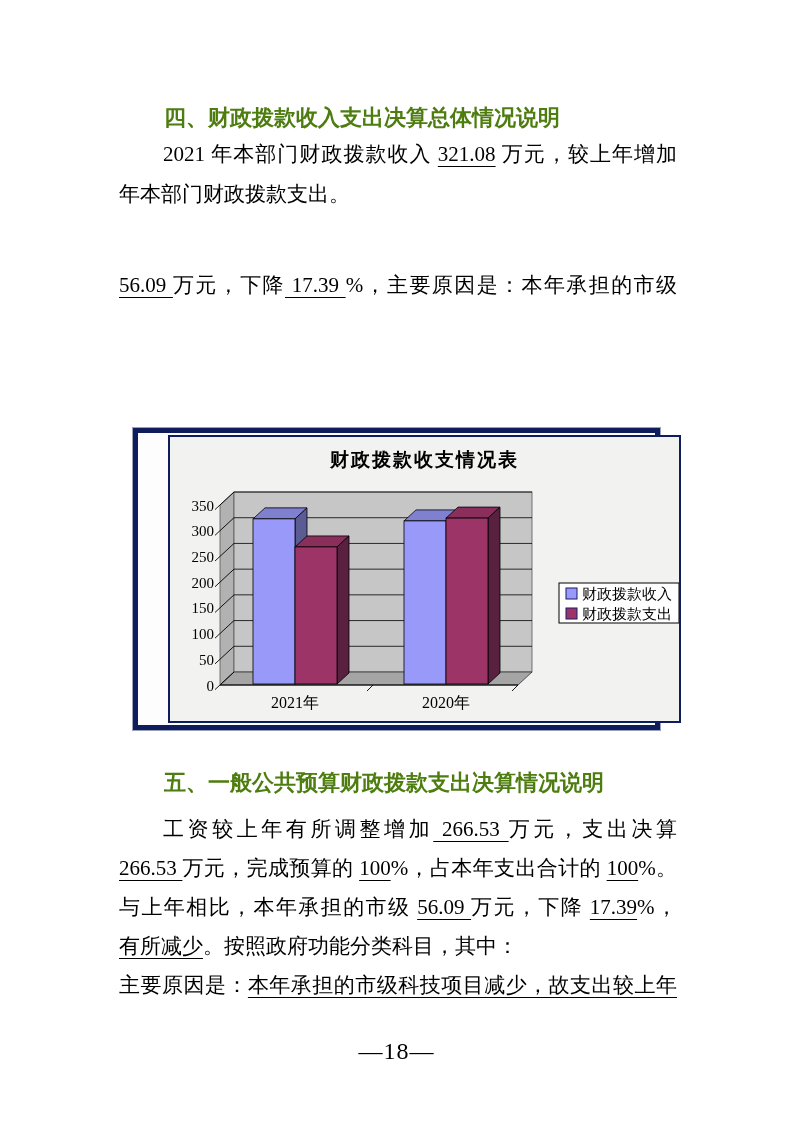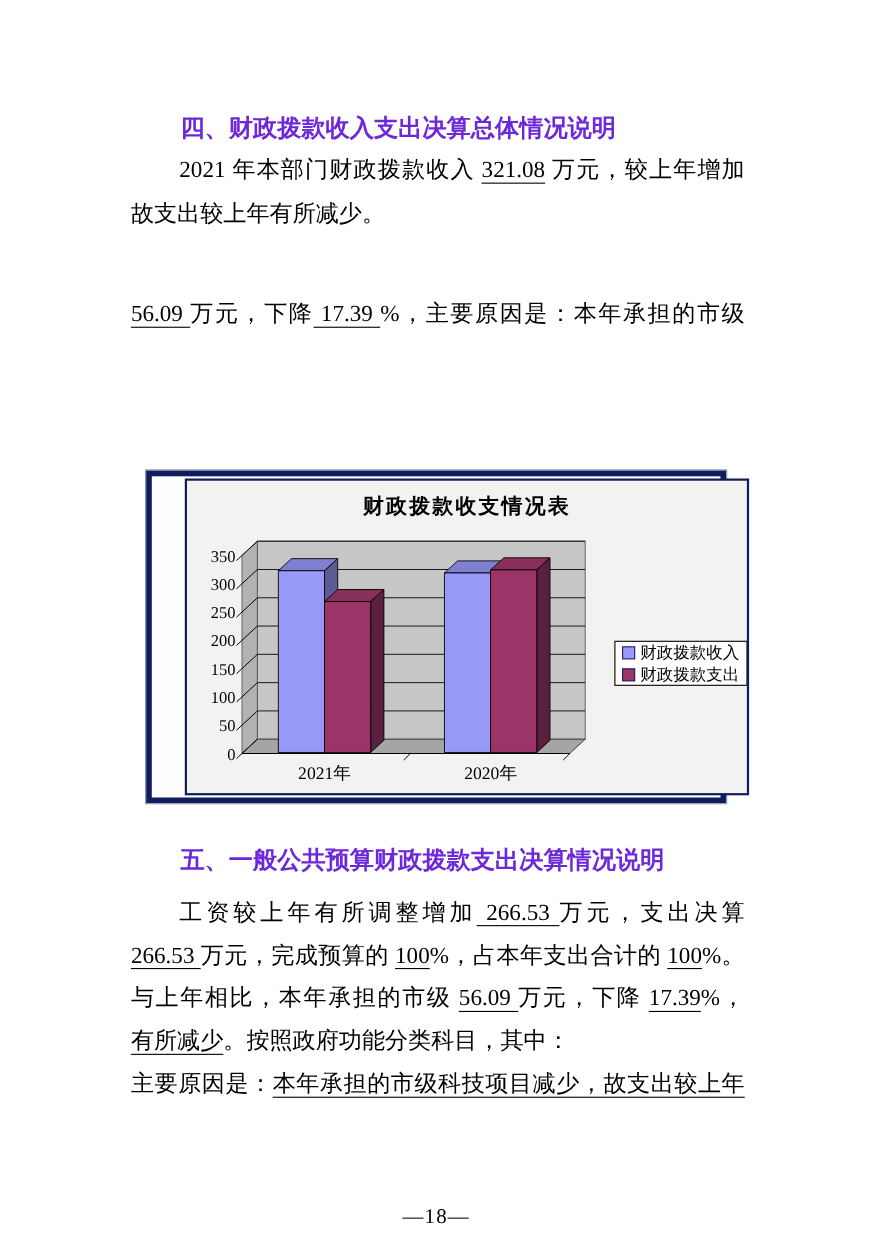--- a/index.html
+++ b/index.html
@@ -5,21 +5,21 @@
   html,body { margin:0; padding:0; background:#e8e8e8; }
   .page {
     position:relative; width:793px; height:1122px; margin:0 auto;
     background:#ffffff; overflow:hidden;
     font-family:"Liberation Serif","DejaVu Serif",serif; color:#000;
   }
   .doc-heading {
     position:absolute; left:119px; width:558px; margin:0;
     box-sizing:border-box; padding-left:45px;
     font-family:"DejaVu Sans","Liberation Sans",sans-serif;
-    font-size:22px; font-weight:bold; line-height:30px; color:#6d28d9;
+    font-size:22px; font-weight:bold; line-height:30px; color:#4d7c0f;
   }
   .para { position:absolute; left:119px; width:558px; font-size:21px; }
   .para .line {
     display:block; height:40px; line-height:40px;
     text-align:justify; text-align-last:left; word-break:keep-all;
   }
   .para.tight .line { height:39px; line-height:39px; }
   .para .line.just { text-align-last:justify; }
   .para .line.indent { text-indent:44px; }
   .para .u { text-decoration:underline; text-underline-offset:5px; text-decoration-thickness:1px; }
@@ -33,34 +33,34 @@
   .frame-navy  { width:100%; height:100%; box-sizing:border-box; background:#101D5C; padding:2px;margin-left:28px; }
   .chart-body  { position:relative; width:509px; height:284px; background:#F2F2F1; }
   .chart-title {
     position:absolute; top:10px; left:0; width:100%; text-align:center;
     font-size:19px; font-weight:bold; letter-spacing:2px;
     font-family:"Liberation Serif","DejaVu Serif",serif;
   }
   .chart-body svg { position:absolute; top:0; left:0; }
 
   .footer {
-    position:absolute; top:1096px; left:0; width:100%;
-    text-align:center; font-size:19px; letter-spacing:1px;
+    position:absolute; top:1038px; left:0; width:100%;
+    text-align:center; font-size:24px; letter-spacing:1px;
   }
 </style>
 </head>
 <body>
 
 <div class="page">
 
   <h2 class="doc-heading" style="top:103px">四、财政拨款收入支出决算总体情况说明</h2>
 
   <div class="para" style="top:134px">
       <div class="line just indent"><span>2021 年本部门财政拨款收入 </span><span class="u">321.08</span><span> 万元，较上年增加</span></div>
-      <div class="line"><span>故支出较上年有所减少。</span></div>
+      <div class="line"><span>年本部门财政拨款支出。</span></div>
     </div>
 
   <div class="para" style="top:265px">
       <div class="line just"><span class="u">56.09 </span><span>万元，下降</span><span class="u"> 17.39 </span><span>%，主要原因是：本年承担的市级</span></div>
     </div>
 
   <div class="chart-frame">
     <div class="frame-white">
       <div class="frame-navy">
         <div class="chart-body">

